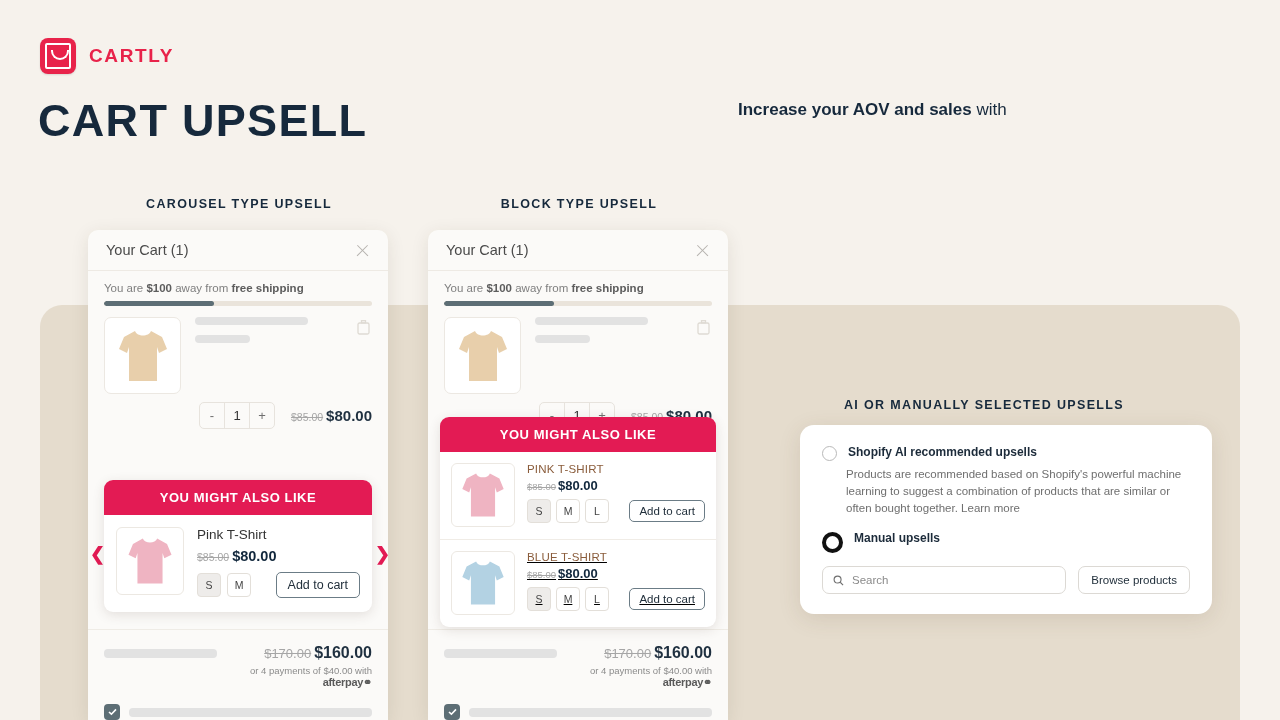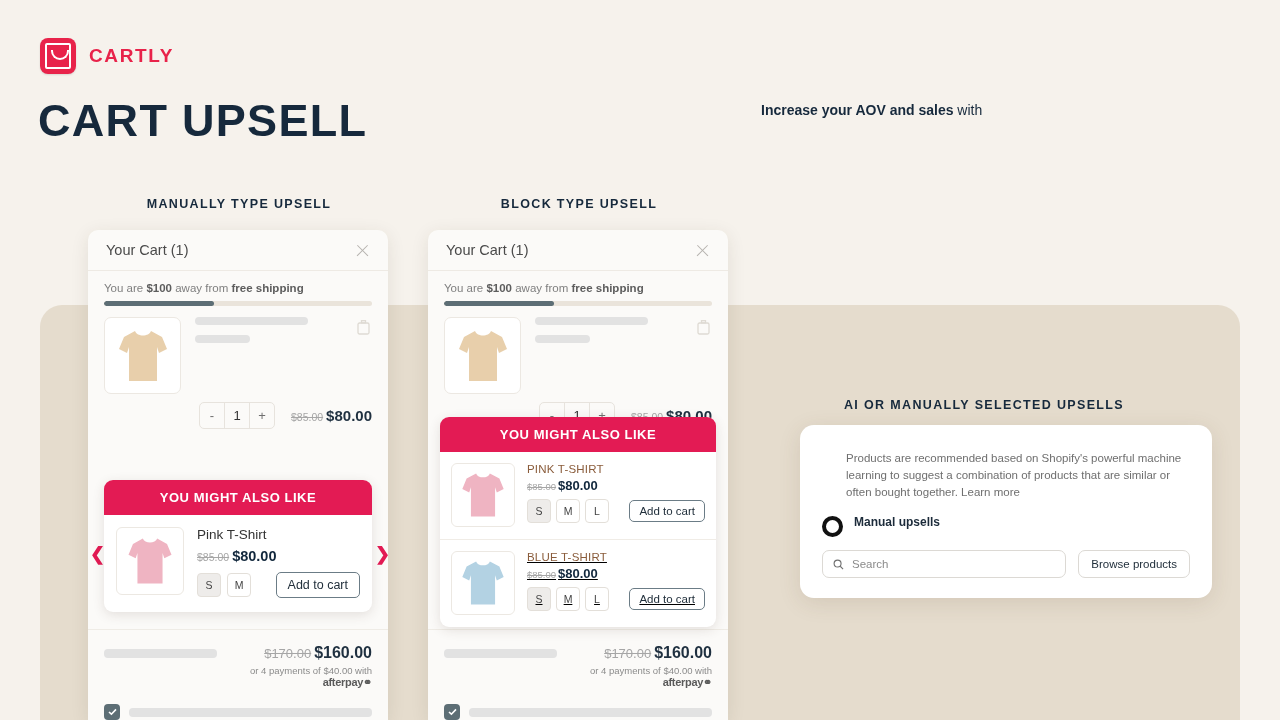--- a/index.html
+++ b/index.html
@@ -20,21 +20,21 @@
                box-shadow:0 1px 2px rgba(0,0,0,.12);}
   .brand-mark .frame{ position:absolute; left:5px; top:5px; right:5px; bottom:5px;
                       border:2.5px solid #ffffff; border-radius:2px;}
   .brand-mark .smile{ position:absolute; left:11px; top:12px; width:14px; height:8px;
                       border:2.5px solid #fff; border-top:none;
                       border-radius:0 0 14px 14px; }
   .brand-name{ color:#e8234a; font-weight:bold; font-size:19px; letter-spacing:1.6px;}
   .page-title{ position:absolute; left:38px; top:95px; font-size:45px; font-weight:bold;
                letter-spacing:1.3px; color:#16293c; }
   .tagline{ position:absolute; left:738px; top:96px; width:400px; color:#16293c;
-            font-size:14px; line-height:28px;margin-left:23px; }
+            font-size:17px; line-height:28px; }
   .tagline b{ font-weight:bold; }
   
   .caption{ position:absolute; font-size:12.5px; font-weight:bold; letter-spacing:1.35px;
             color:#16293c; text-align:center; }
   
   .phone{ position:absolute; top:230px; width:300px; height:490px;
           background:#fbfaf8; border-radius:10px 10px 0 0;
           box-shadow:0 4px 18px rgba(60,45,30,.10); overflow:hidden;
           display:flex; flex-direction:column;}
   .ph-head{ height:40px; flex:none; display:flex; align-items:center; justify-content:space-between;
@@ -139,21 +139,21 @@
   </div>
   <div class="brand-name">CARTLY</div>
 </div>
 
 <div class="page-title">CART UPSELL</div>
 
 <div class="tagline">
   <b>Increase your AOV and sales</b><span> with</span><br>
 </div>
 
-<div class="caption" style="left:139px; top:197px; width:200px;">MANUALLY TYPE UPSELL</div>
+<div class="caption" style="left:139px; top:197px; width:200px;">CAROUSEL TYPE UPSELL</div>
 <div class="caption" style="left:479px; top:197px; width:200px;">BLOCK TYPE UPSELL</div>
 <div class="caption" style="left:834px; top:398px; width:300px;">AI OR MANUALLY SELECTED UPSELLS</div>
 
 <div class="phone" style="left:88px;">
   <div class="ph-head">
     <div class="ph-title">Your Cart (1)</div>
     <div class="xmark"></div>
   </div>
   <div class="ship">
     <div class="ship-txt">
@@ -337,20 +337,24 @@
         <div class="sz">M</div>
         <div class="sz">L</div>
         <button class="blk-atc">Add to cart</button>
       </div>
     </div>
   </div>
 </div>
 
 <div class="settings">
 
+  <div class="radio-row">
+    <div class="radio"></div>
+    <div class="radio-lbl">Shopify AI recommended upsells</div>
+  </div>
   <div class="radio-desc">Products are recommended based on Shopify's powerful machine learning to suggest a combination of products that are similar or often bought together. Learn more</div>
 
   <div class="radio-row" style="margin-top:14px;">
     <div class="radio on"></div>
     <div class="radio-lbl">Manual upsells</div>
   </div>
 
   <div class="search-row">
     <div class="search">
       <svg width="11" height="11" viewBox="0 0 12 12">

